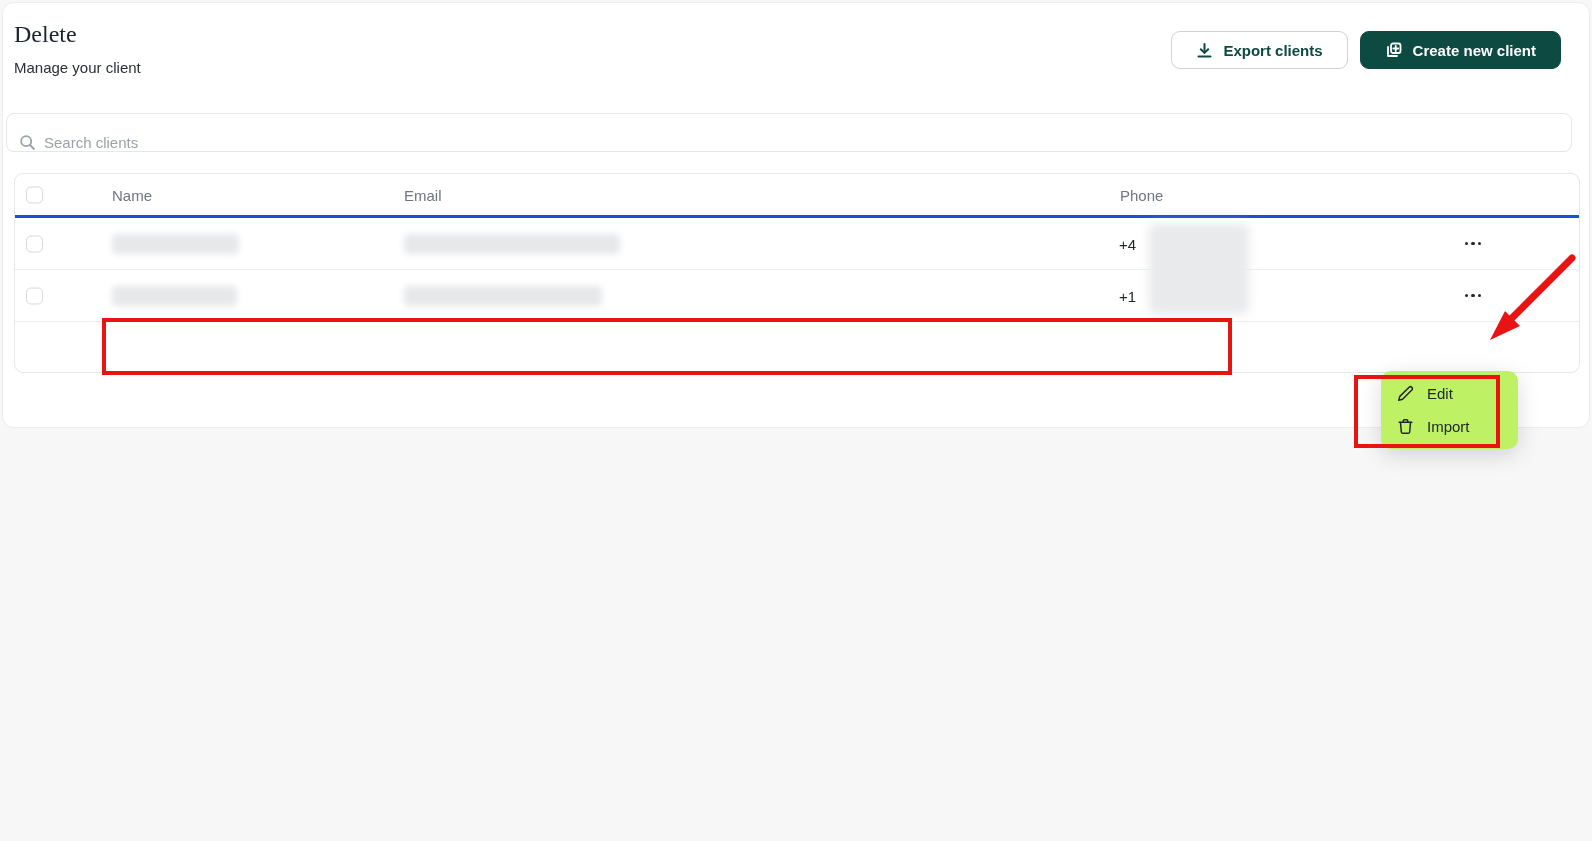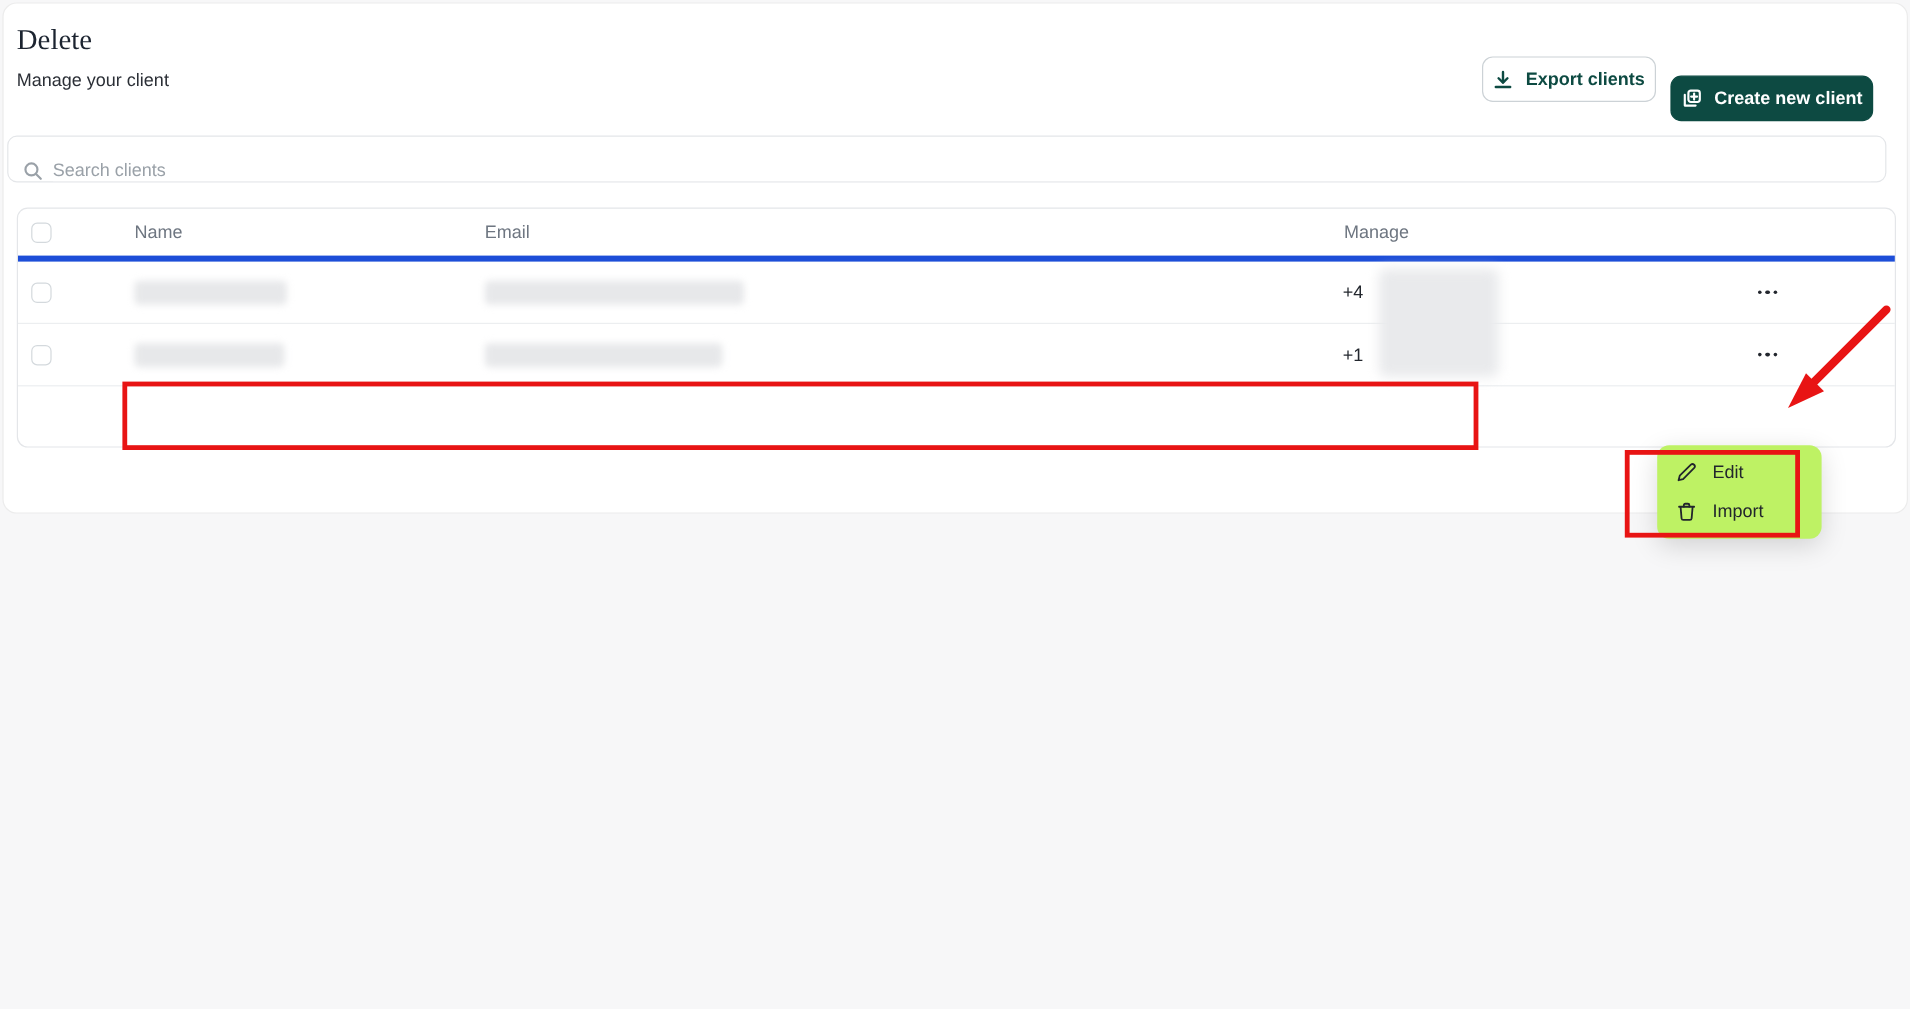--- a/index.html
+++ b/index.html
@@ -28,34 +28,33 @@
     position: absolute; left: 11px; top: 56px;
     font-size: 15px; color: #2b2f36;
   }
   .toolbar {
     position: absolute; top: 28px; right: 28px;
     display: flex; gap: 12px; align-items: center;
   }
   .btn {
     height: 38px;
     display: flex; align-items: center; gap: 10px;
-    padding: 0 8px;
+    padding: 0 24px;
     border-radius: 9px;
     font-size: 15px; font-weight: 700;
     cursor: pointer;
     border: 1px solid #ccd2d6;
     background: #fff;
     color: #0d4a42;
   }
   .btn svg { flex: 0 0 auto; }
   .btn.primary {
     background: #0d4a42;
     border-color: #0d4a42;
     color: #ffffff;
-    margin-top: 32px;
   }
   .search-wrap {
     position: absolute; left: 3px; top: 110px;
     width: 1566px; height: 39px;
     border: 1px solid #e4e6e9;
     border-radius: 8px;
     display: flex; align-items: flex-end;
     padding: 0 12px; gap: 8px;
     background: #fff;
   }
@@ -66,21 +65,21 @@
   }
   .search-wrap input::placeholder { color: #9aa1a8; }
   .table {
     position: absolute; left: 11px; top: 170px;
     width: 1566px; height: 200px;
     border: 1px solid #e4e6e9;
     border-radius: 9px;
     background: #fff;
   }
   .t-row { position: relative; width: 100%; }
-  .t-head { height: 44px; border-bottom: 5px solid #1d4ed8; }
+  .t-head { height: 44px; border-bottom: 3px solid #1d4ed8; }
   .t-body-row { height: 52px; border-bottom: 1px solid #eceef0; }
   .t-body-row.last { height: 51px; border-bottom: none; }
   .col-label {
     position: absolute; top: 50%; transform: translateY(-50%);
     font-size: 15px; color: #6e7681;
   }
   .cell-text {
     position: absolute; top: 50%; transform: translateY(-50%);
     font-size: 15px; color: #23272e;
     display: flex; align-items: center; white-space: nowrap;
@@ -180,21 +179,21 @@
     </span>
     <input type="text" placeholder="Search clients" style="">
   </div>
 
   <div class="table">
 
     <div class="t-row t-head">
       <span class="checkbox"></span>
       <span class="col-label" style="left:97px;">Name</span>
       <span class="col-label" style="left:389px;">Email</span>
-      <span class="col-label" style="left:1105px;">Manage</span>
+      <span class="col-label" style="left:1105px;">Phone</span>
     </div>
 
     <div class="redact-phone-tall"></div>
 
     <div class="t-row t-body-row">
       <span class="checkbox"></span>
       <span class="redact abs" style="left:97px; width:127px;"></span>
       <span class="redact abs" style="left:389px; width:216px;"></span>
       <span class="cell-text" style="left:1104px;">
         <span>+4</span>

